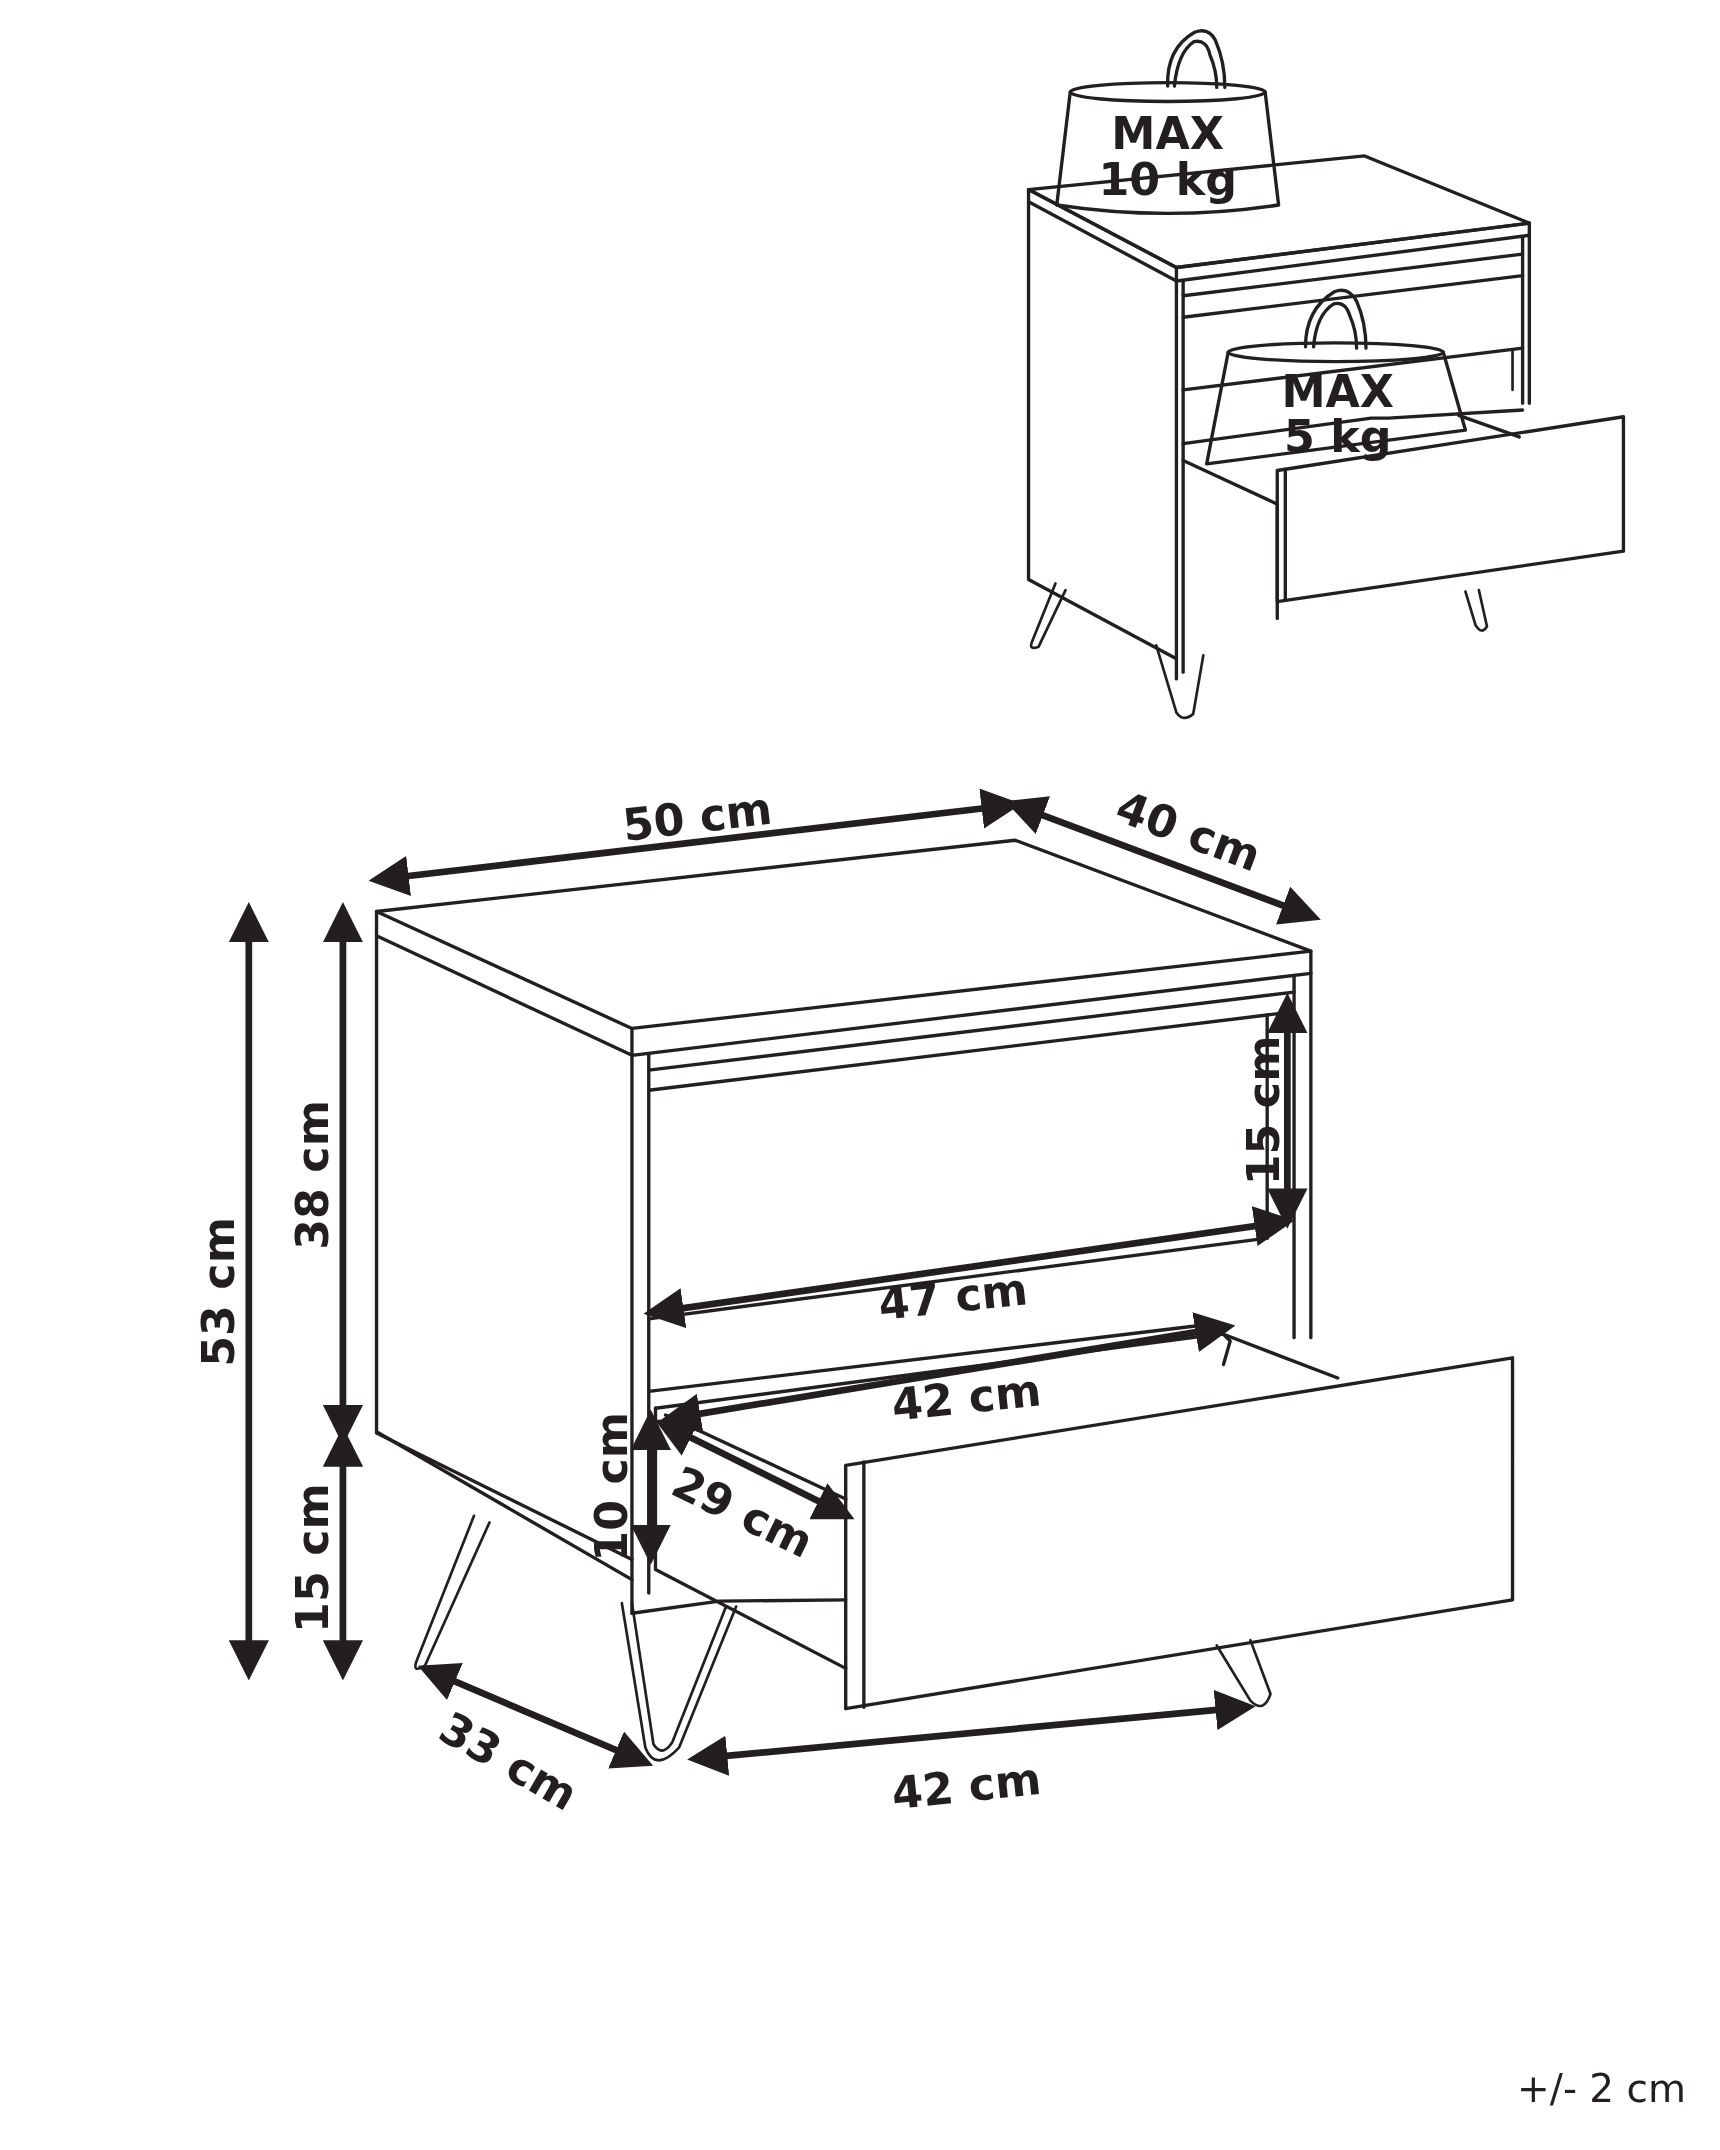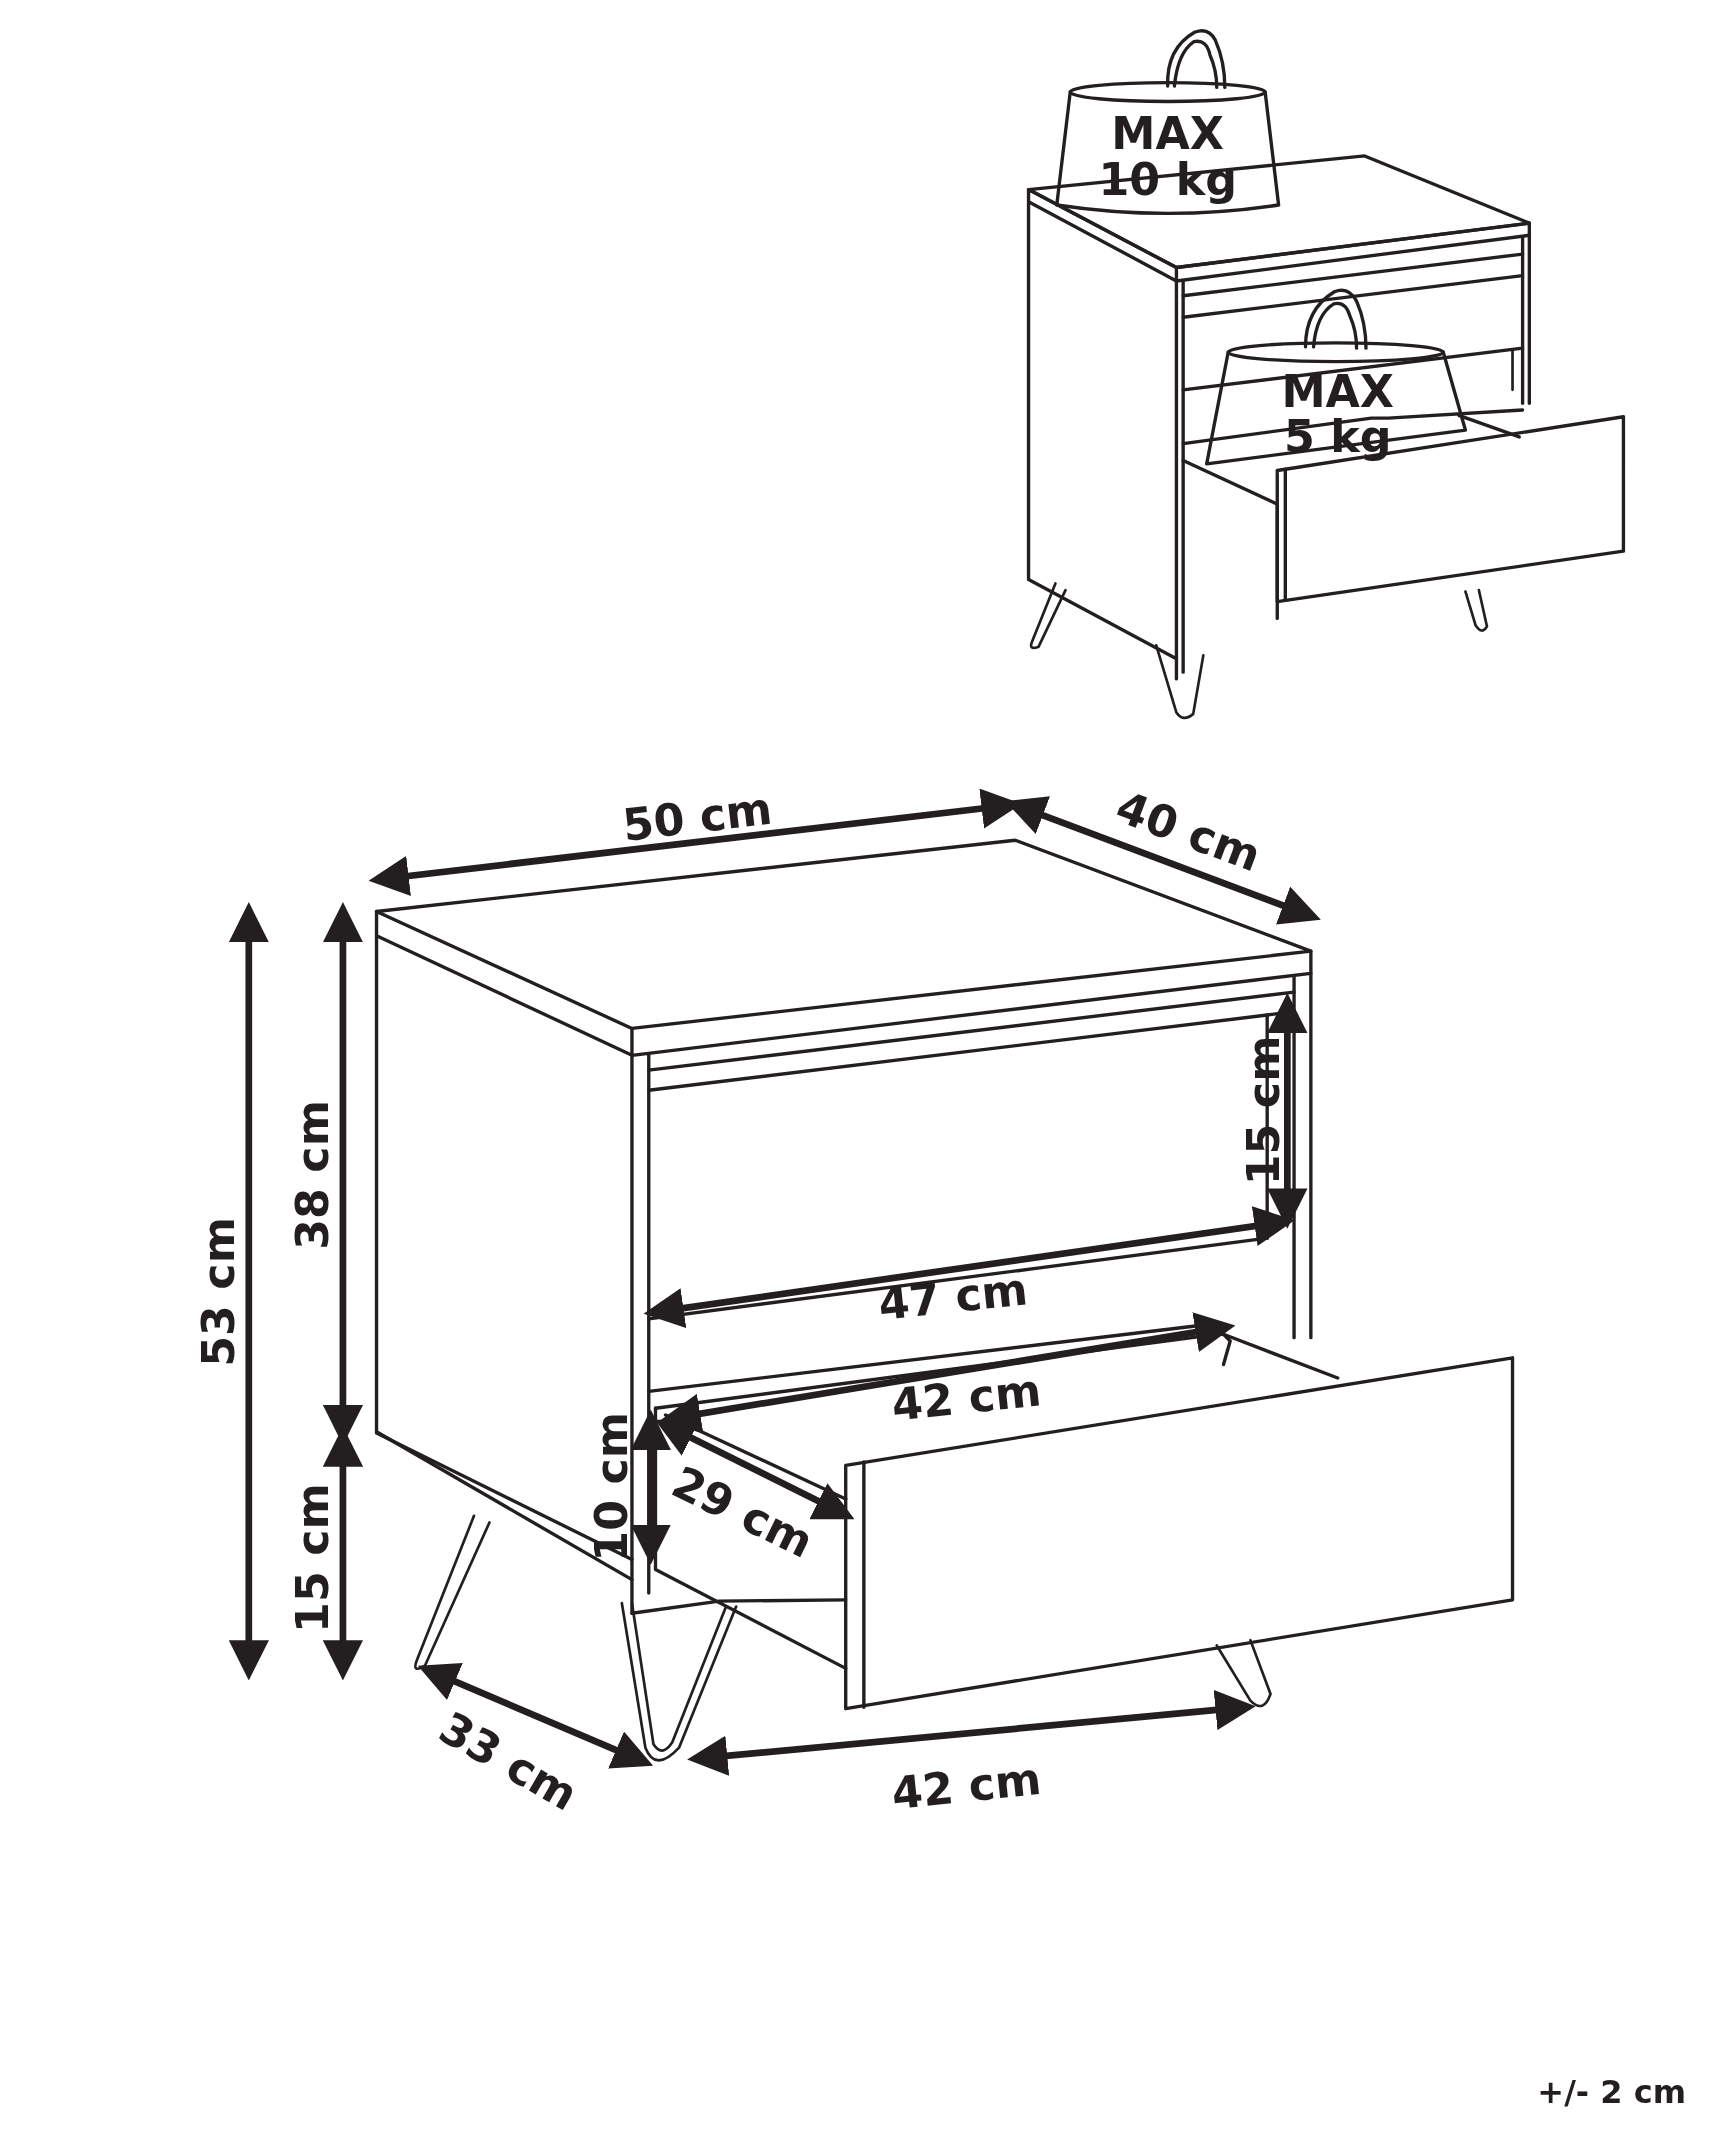--- a/index.html
+++ b/index.html
@@ -3,21 +3,21 @@
 <meta charset="utf-8">
 <style>
   html, body { margin: 0; padding: 0; background: #ffffff; }
   body { width: 1721px; height: 2151px; position: relative; overflow: hidden;
          font-family: "DejaVu Sans", "Liberation Sans", sans-serif; color: #231f20; }
   svg { position: absolute; left: 0; top: 0; }
   .ln { fill: none; stroke: #231f20; stroke-width: 5; stroke-linejoin: round; stroke-linecap: round; }
   .thin { fill: none; stroke: #231f20; stroke-width: 4; stroke-linejoin: round; stroke-linecap: round; }
   .dim { fill: none; stroke: #231f20; stroke-width: 10; stroke-linecap: butt; }
   .lbl { font-family: "DejaVu Sans", "Liberation Sans", sans-serif; font-weight: bold; font-size: 66px; fill: #231f20; }
-  .tol { position: absolute; right: 35px; bottom: 40px; font-weight: bold; font-size: 32px; }
+  .tol { position: absolute; right: 35px; bottom: 40px; font-weight: normal; font-size: 39px; }
 </style>
 </head>
 <body>
 
 <svg width="1721" height="2151" viewBox="0 0 2560 3200">
   <defs>
     <marker id="ah" markerWidth="6" markerHeight="6" refX="4.2" refY="3" orient="auto-start-reverse" markerUnits="strokeWidth">
       <path d="M0,0 L6,3 L0,6 z" fill="#231f20"></path>
     </marker>
   </defs>

